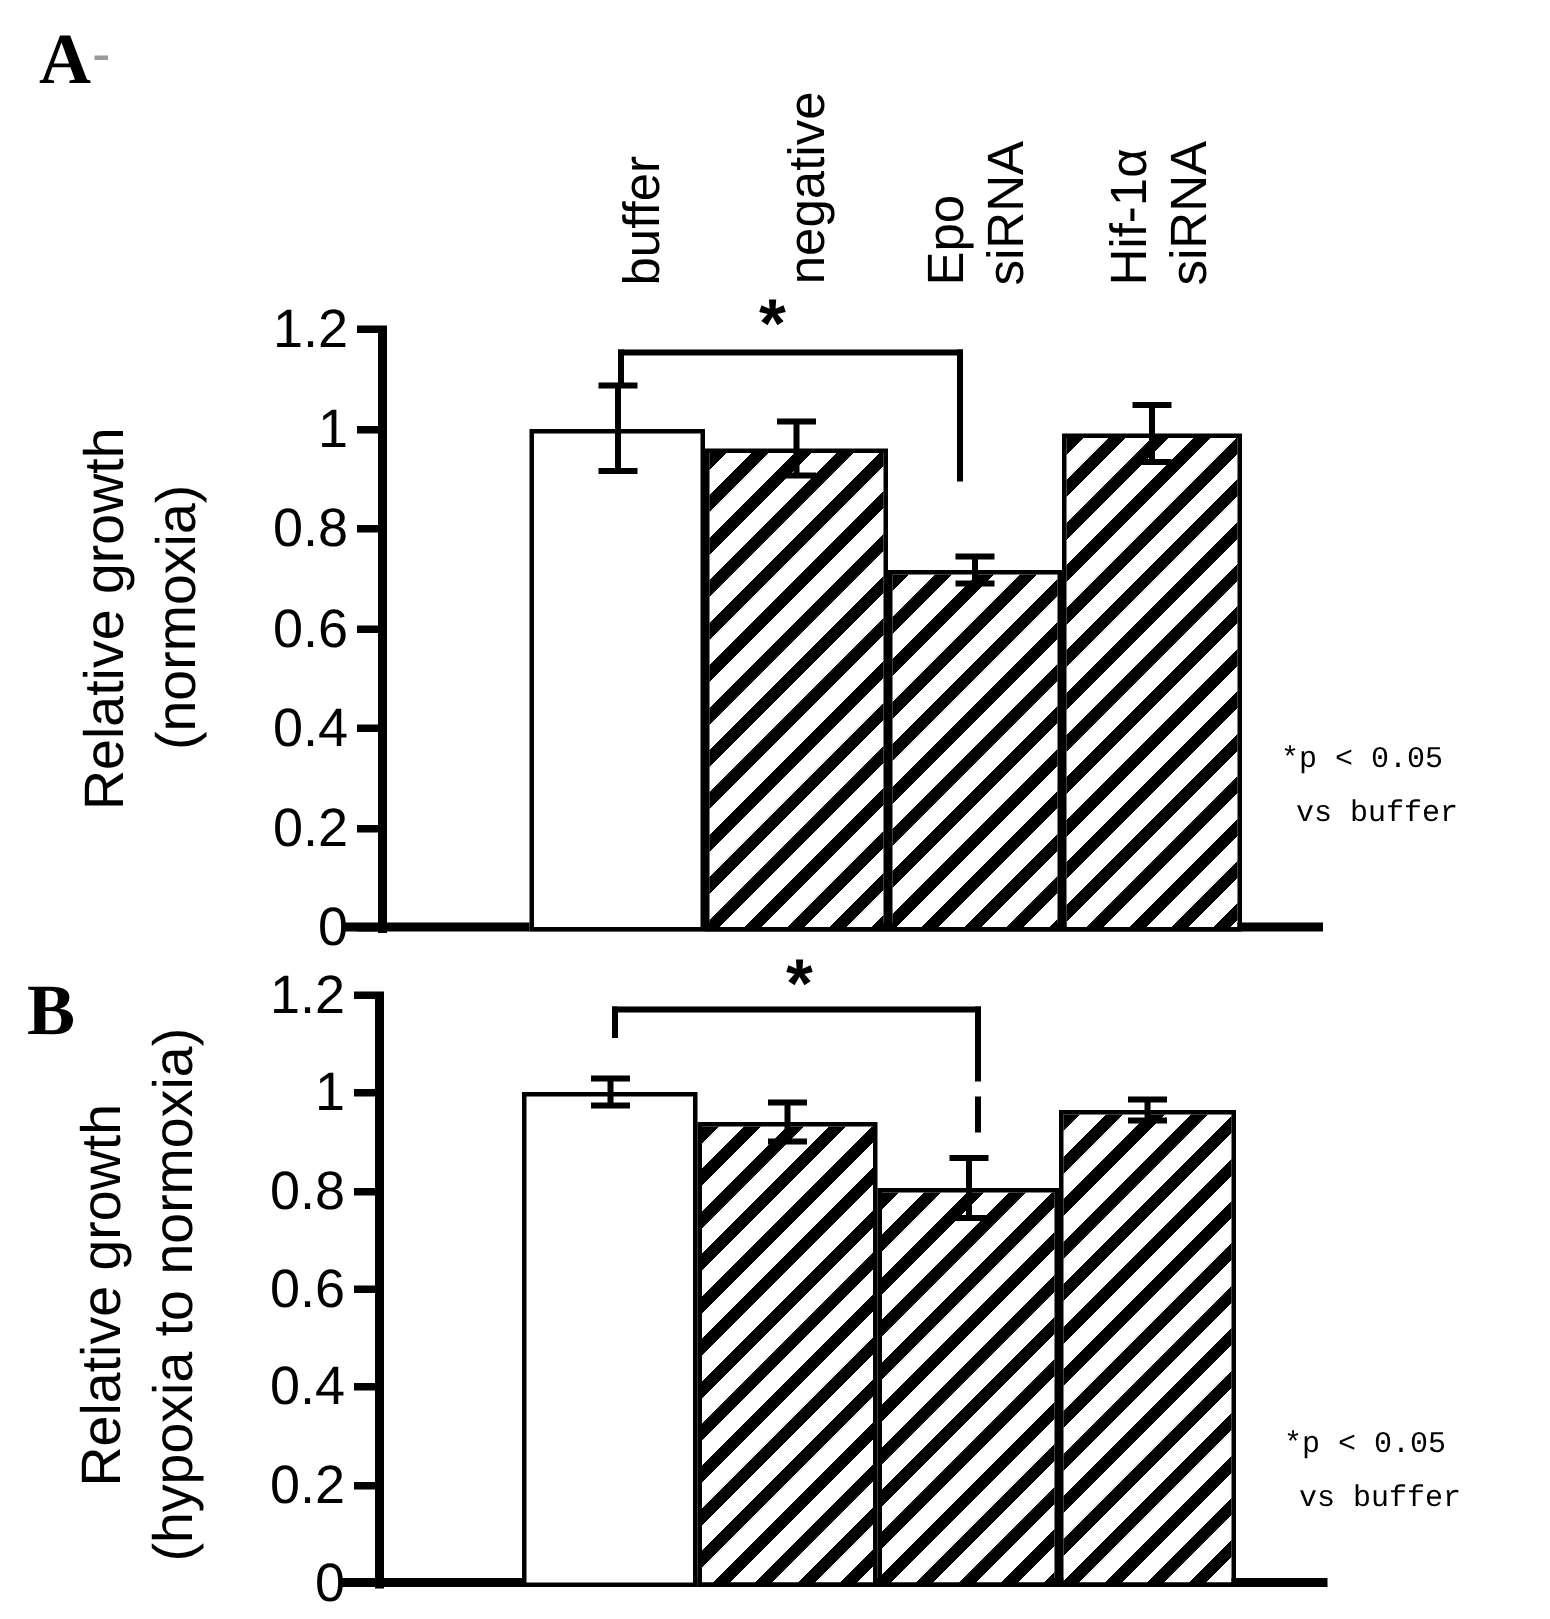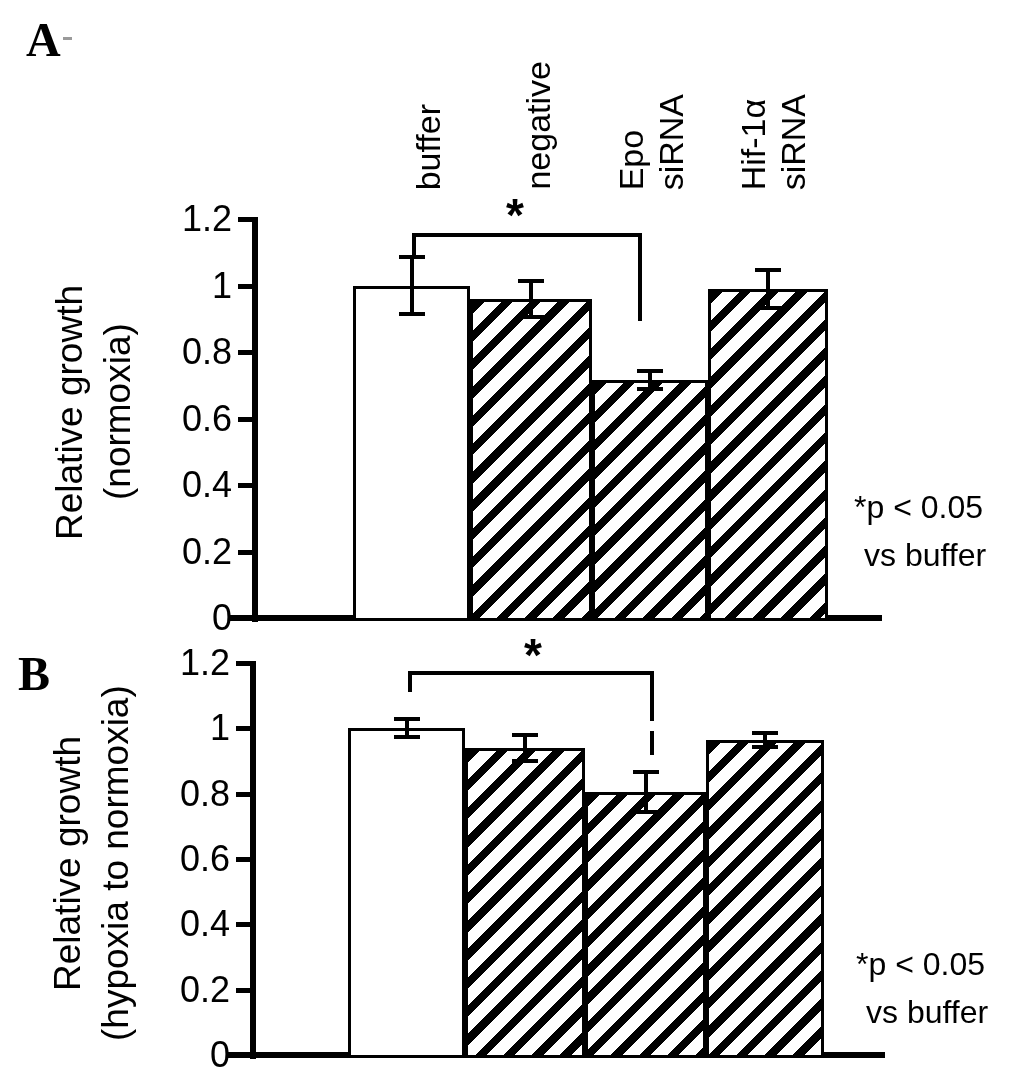--- a/index.html
+++ b/index.html
@@ -15,22 +15,22 @@
   }
   .artifact-dash{position:absolute;left:63px;top:37px;width:9px;height:3px;background:#9a9a9a;}
   .ylabel{
     position:absolute;writing-mode:vertical-rl;transform:rotate(180deg);
     text-align:center;font-size:37px;line-height:48px;white-space:nowrap;
   }
   .collabel{
     position:absolute;writing-mode:vertical-rl;transform:rotate(180deg);
     font-size:34px;line-height:40px;white-space:nowrap;
   }
-  .annotation{position:absolute;font-size:32px;line-height:36px;}
-  .annotation .line2{padding-left:10px;margin-top:12px;}
+  .annotation{position:absolute;font-size:20px;line-height:36px;font-family:Liberation Mono, monospace;}
+  .annotation .line2{padding-left:10px;}
   .axis-y,.axis-x,.tick,.err-v,.err-cap,.bracket-h,.bracket-v,.bracket-dash{
     position:absolute;background:#000;
   }
   .bar{position:absolute;background:#fff;border:3px solid #000;box-sizing:border-box;}
   .bar.hatch{background:repeating-linear-gradient(135deg,#000 0 8px,#fff 8px 20px);}
   .ticklabel{position:absolute;width:80px;text-align:right;font-size:36px;line-height:40px;}
   .star{position:absolute;font-size:46px;font-weight:bold;line-height:46px;}
 </style>
 </head>
 <body>

